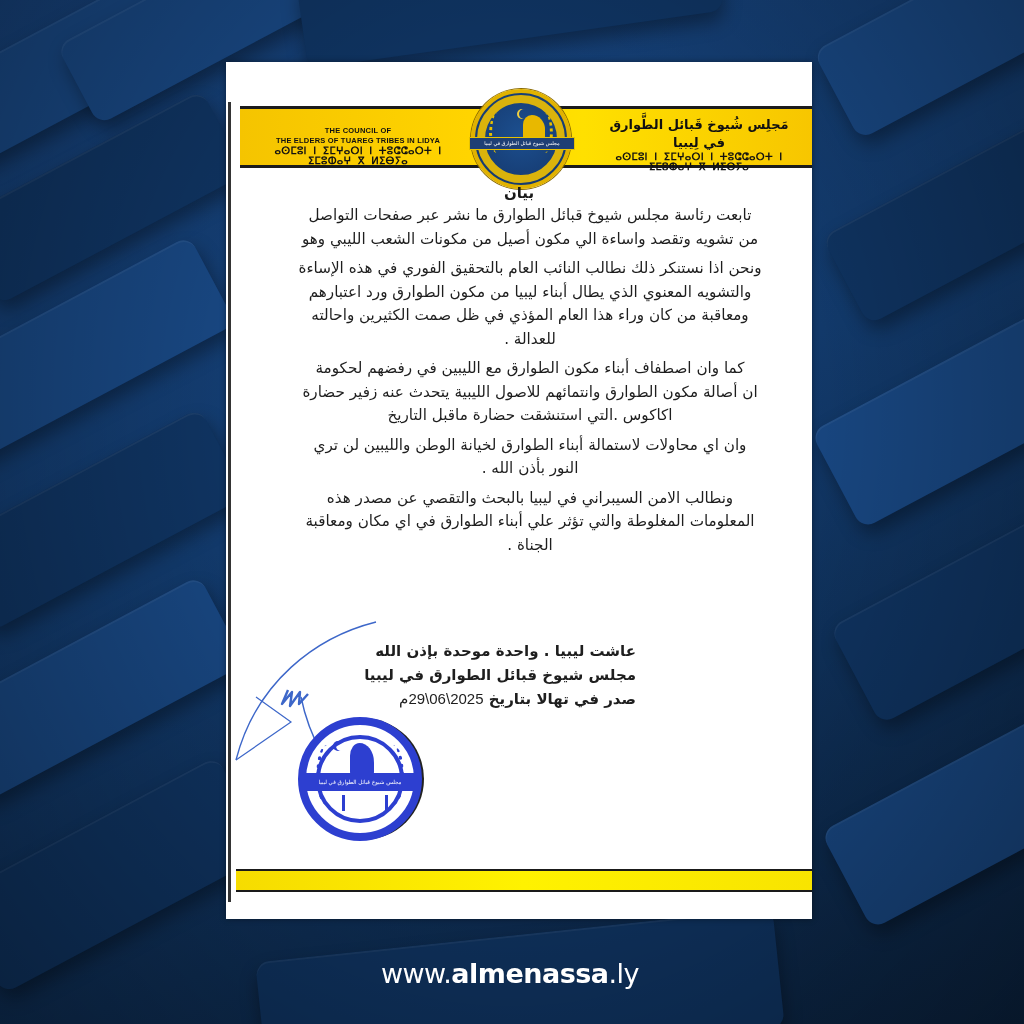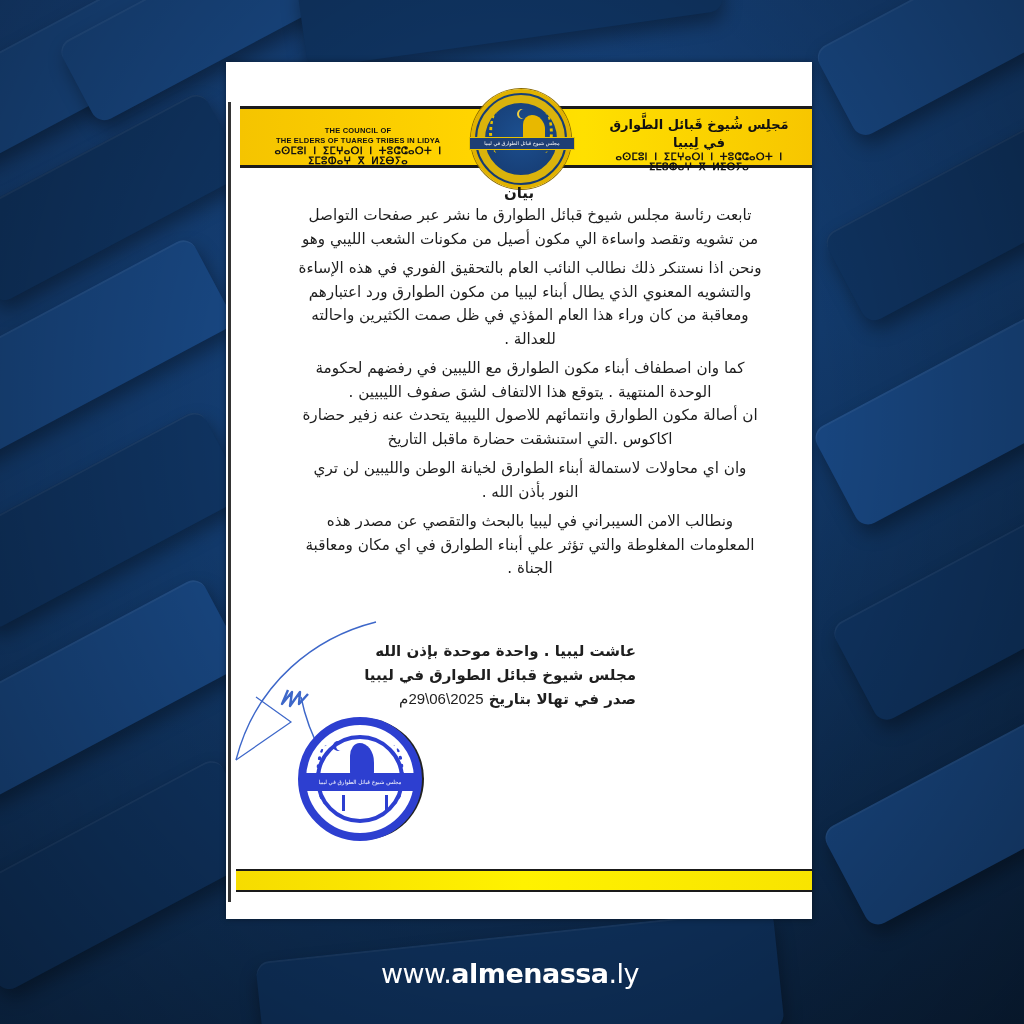--- a/index.html
+++ b/index.html
@@ -125,21 +125,20 @@
     <div class="gap"></div>
     <div>
       <div class="line">ونحن اذا نستنكر ذلك نطالب النائب العام بالتحقيق الفوري في هذه الإساءة</div>
       <div class="line">والتشويه المعنوي الذي يطال أبناء ليبيا من مكون الطوارق  ورد اعتبارهم</div>
       <div class="line">ومعاقبة من كان وراء هذا العام المؤذي في ظل صمت الكثيرين  واحالته</div>
       <div class="line">للعدالة .</div>
     </div>
     <div class="gap"></div>
     <div>
       <div class="line">كما وان اصطفاف أبناء مكون الطوارق مع الليبين  في رفضهم لحكومة</div>
-      <div class="line">الوحدة المنتهية . يتوقع هذا الالتفاف لشق صفوف الليبيين .</div>
     </div>
     <div>
       <div class="line">ان أصالة مكون الطوارق وانتمائهم للاصول الليبية يتحدث عنه زفير حضارة</div>
       <div class="line">اكاكوس .التي استنشقت حضارة ماقبل التاريخ</div>
     </div>
     <div class="gap"></div>
     <div>
       <div class="line">وان اي محاولات لاستمالة  أبناء الطوارق  لخيانة الوطن والليبين  لن تري</div>
       <div class="line">النور بأذن الله .</div>
     </div>

